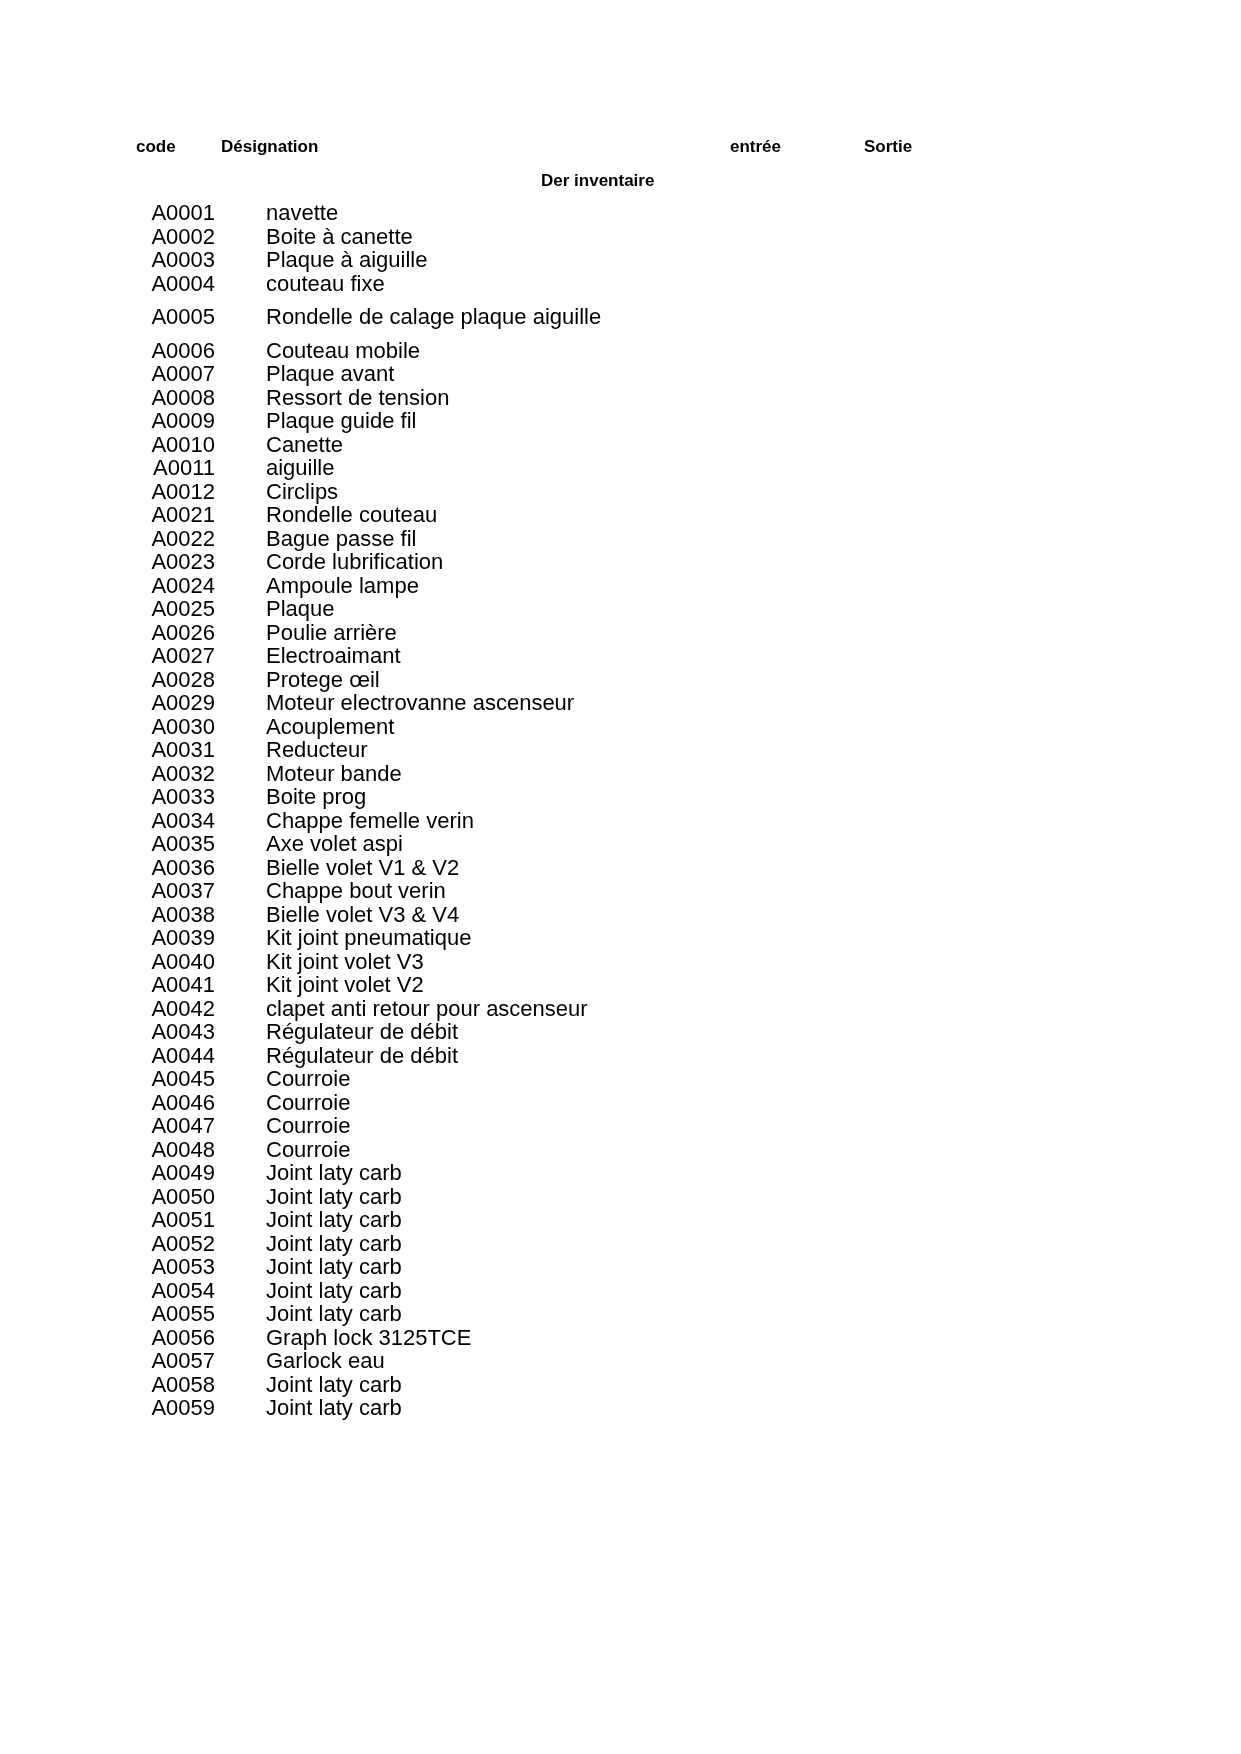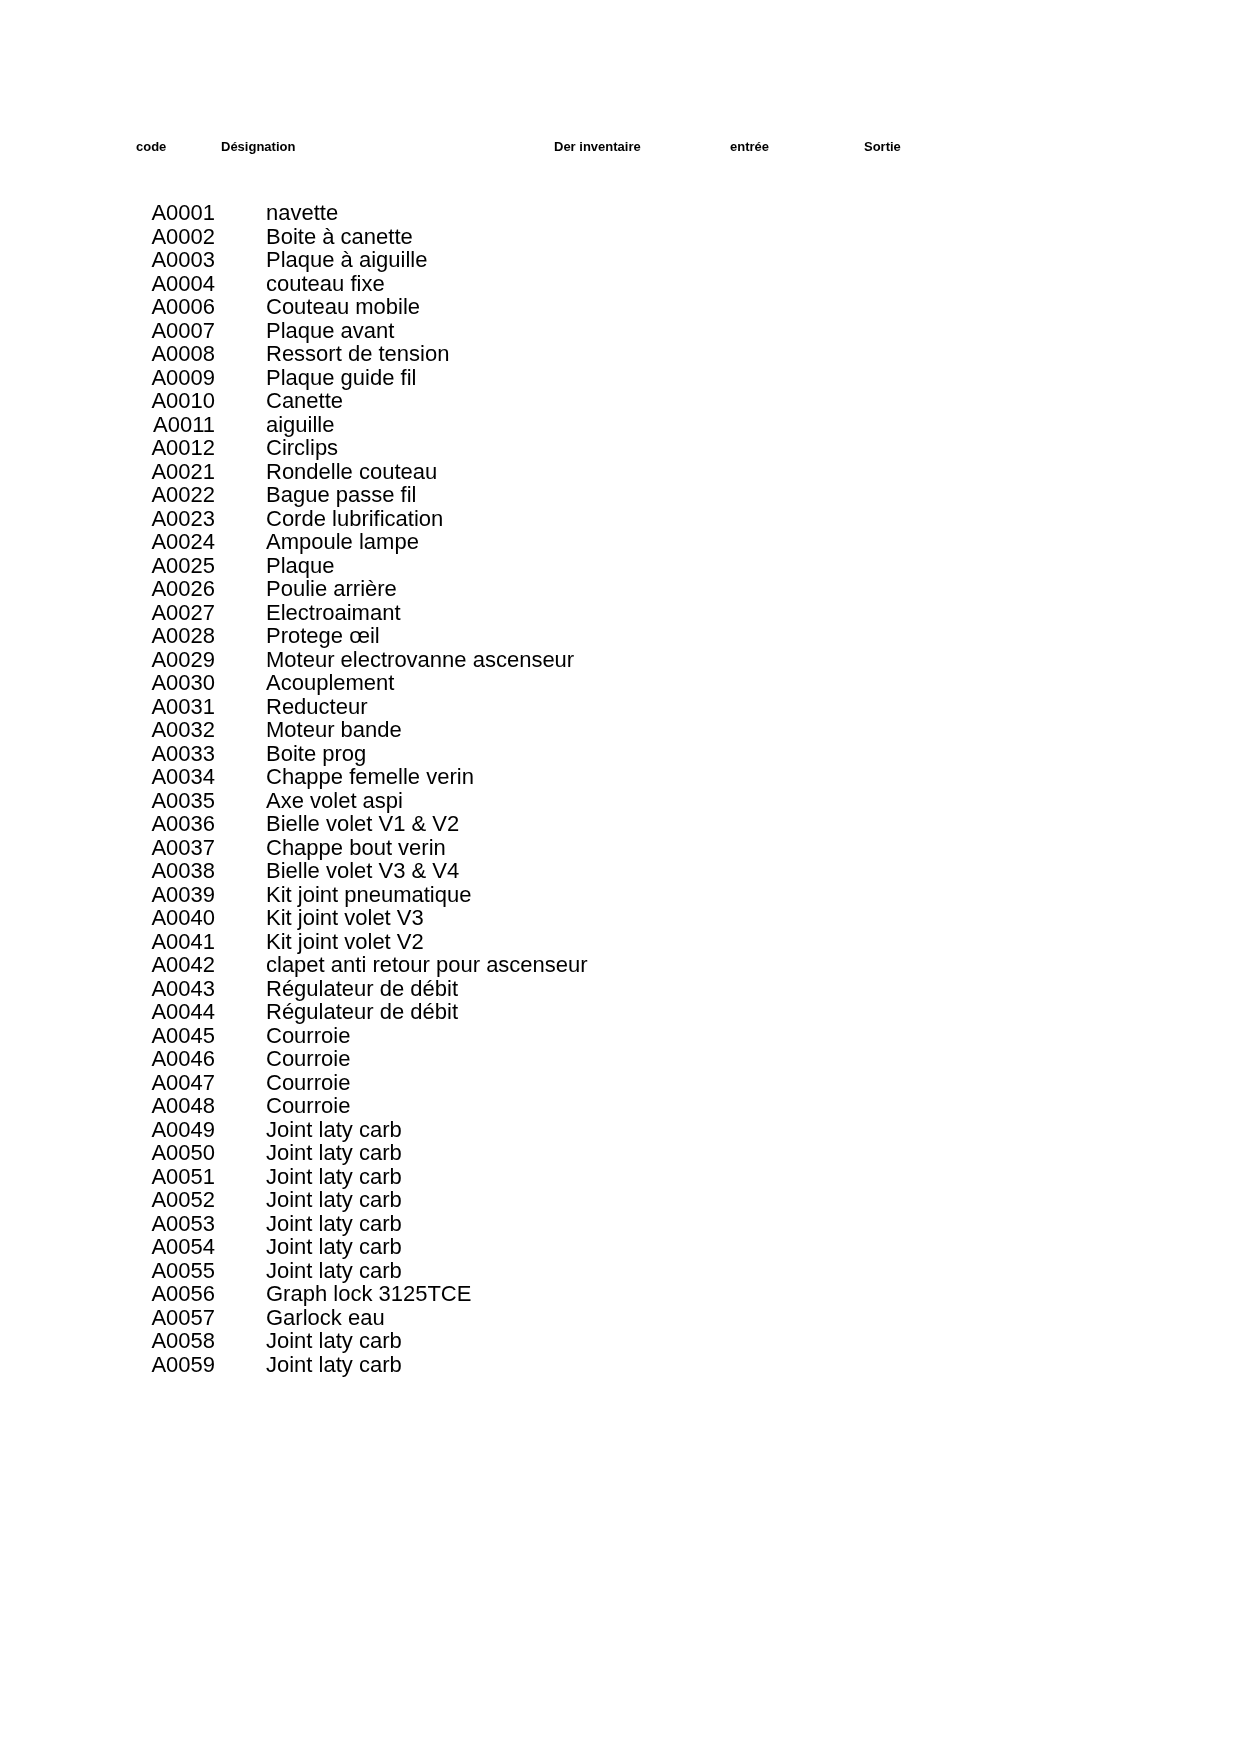--- a/index.html
+++ b/index.html
@@ -27,32 +27,32 @@
   }
 
   
   .header-row {
     position: absolute;
     left: 0;
     top: 134px;
     width: 1241px;
     height: 26px;
     font-weight: bold;
-    font-size: 13px;
+    font-size: 17px;
     line-height: 26px;
     white-space: nowrap;
   }
   .hdr {
     position: absolute;
     top: 0;
     white-space: nowrap;
   }
   .hdr-code        { left: 136px; }
   .hdr-designation { left: 221px; }
-  .hdr-inventaire  { left: 554px; }
+  .hdr-inventaire  { left: 541px; margin-top: 34px; }
   .hdr-entree      { left: 730px; }
   .hdr-sortie      { left: 864px; }
 
   
   .table {
     position: absolute;
     left: 0;
     top: 201px;
     width: 1241px;
   }
@@ -130,20 +130,27 @@
         <span class="cell-entree"></span>
         <span class="cell-sortie"></span>
       </div>
       <div class="row">
         <span class="cell-code">A0004</span>
         <span class="cell-designation">couteau fixe</span>
         <span class="cell-inventaire"></span>
         <span class="cell-entree"></span>
         <span class="cell-sortie"></span>
       </div>
+      <div class="row spaced-before spaced-after">
+        <span class="cell-code">A0005</span>
+        <span class="cell-designation">Rondelle de calage plaque aiguille</span>
+        <span class="cell-inventaire"></span>
+        <span class="cell-entree"></span>
+        <span class="cell-sortie"></span>
+      </div>
       <div class="row">
         <span class="cell-code">A0006</span>
         <span class="cell-designation">Couteau mobile</span>
         <span class="cell-inventaire"></span>
         <span class="cell-entree"></span>
         <span class="cell-sortie"></span>
       </div>
       <div class="row">
         <span class="cell-code">A0007</span>
         <span class="cell-designation">Plaque avant</span>

